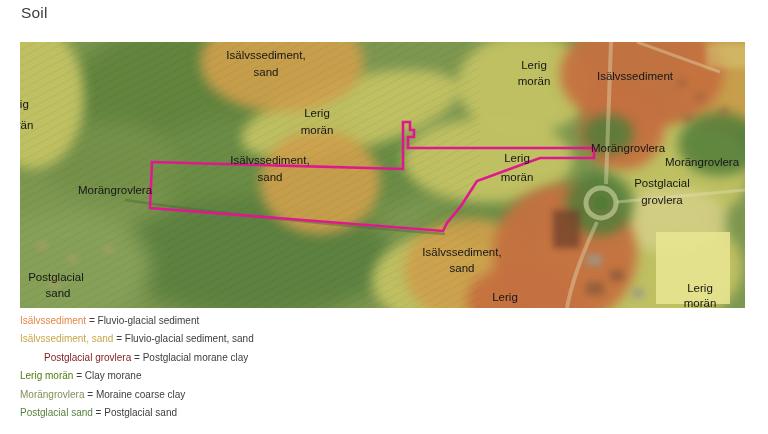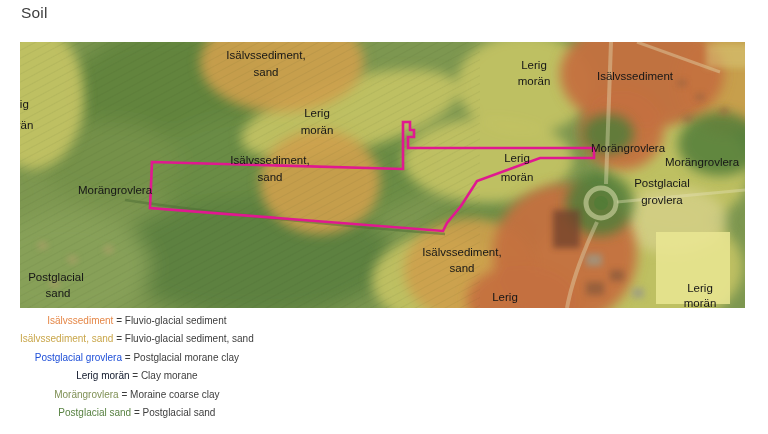--- a/index.html
+++ b/index.html
@@ -1,17 +1,17 @@
 <!DOCTYPE html>
 <html><head>
 <meta charset="utf-8">
 <style>
   html,body{margin:0;padding:0;background:#ffffff;}
   .canvas{position:relative;width:768px;height:434px;background:#ffffff;overflow:hidden;
-          font-family:"Liberation Sans",sans-serif;text-align:center;}
+          font-family:"Liberation Sans",sans-serif;}
   .page-title{position:absolute;left:21px;top:4px;font-size:15.5px;font-weight:500;
               color:#3d3d3d;letter-spacing:.2px;}
   .map-wrap{position:absolute;left:20px;top:42px;width:725px;height:266px;overflow:hidden;}
   .map-wrap svg{display:block;}
   .maplabel{font-family:"Liberation Sans",sans-serif;font-size:11.5px;fill:#161616;
             text-anchor:middle;}
   .legend{position:absolute;left:20px;top:312px;font-size:10px;line-height:18.4px;
           color:#3d3d3d;}
   .legend-row{white-space:pre;}
 </style>
@@ -156,19 +156,19 @@
         <text class="maplabel" x="442" y="230">sand</text>
 
         <text class="maplabel" x="485" y="259">Lerig</text>
       </g>
     </svg>
   </div>
 
   <div class="legend">
     <div class="legend-row"><span class="term" style="color: rgb(229, 135, 71);">Isälvssediment</span><span> = Fluvio-glacial sediment</span></div>
     <div class="legend-row"><span class="term" style="color: rgb(201, 166, 74);">Isälvssediment, sand</span><span> = Fluvio-glacial sediment, sand</span></div>
-    <div class="legend-row"><span class="term" style="color: #1d4ed8;">Postglacial grovlera</span><span> = Postglacial morane clay</span></div>
-    <div class="legend-row"><span class="term" style="color: #0f172a;">Lerig morän</span><span> = Clay morane</span></div>
+    <div class="legend-row"><span class="term" style="color: #7f1d1d; margin-left: 24px;">Postglacial grovlera</span><span> = Postglacial morane clay</span></div>
+    <div class="legend-row"><span class="term" style="color: #4d7c0f;">Lerig morän</span><span> = Clay morane</span></div>
     <div class="legend-row"><span class="term" style="color: rgb(127, 144, 85);">Morängrovlera</span><span> = Moraine coarse clay</span></div>
     <div class="legend-row"><span class="term" style="color: rgb(87, 129, 65); margin-top: 24px;">Postglacial sand</span><span> = Postglacial sand</span></div>
   </div>
 
 </div>
 
 </body></html>

